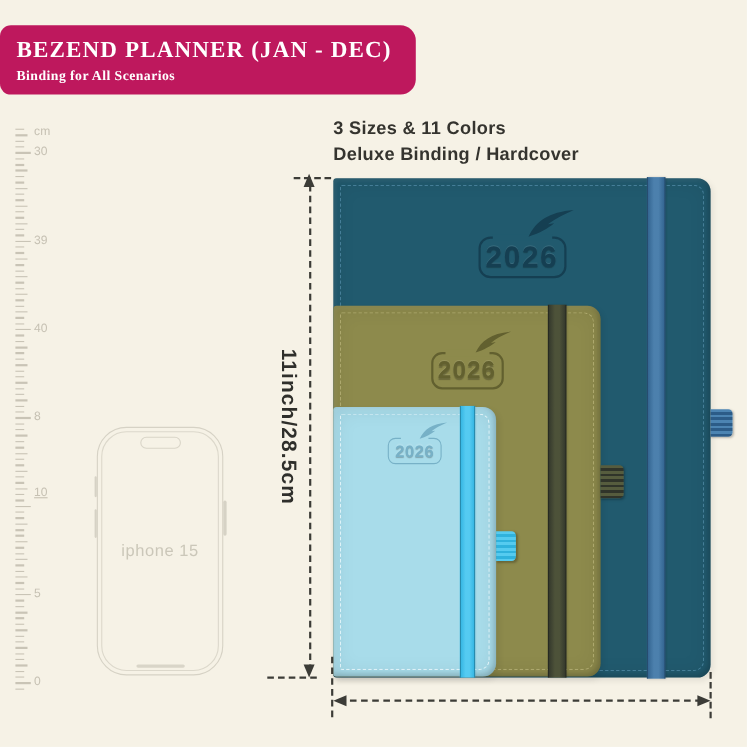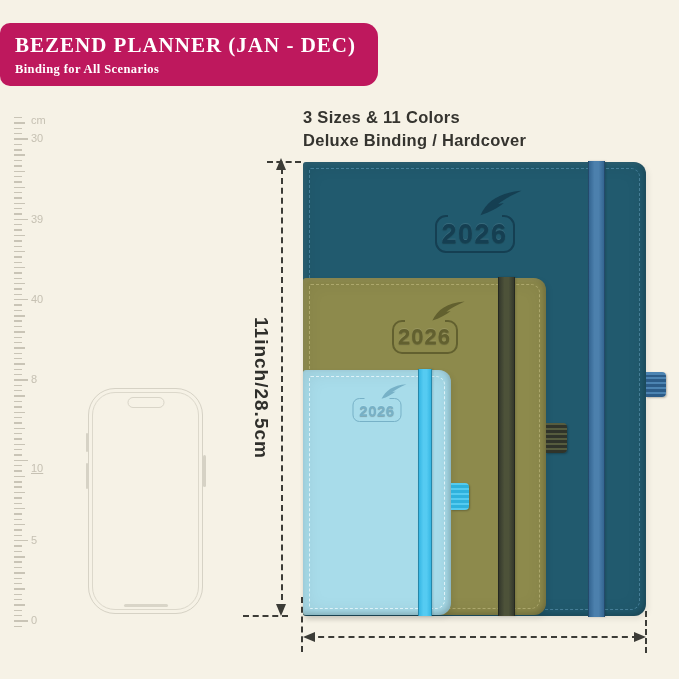--- a/index.html
+++ b/index.html
@@ -174,21 +174,21 @@
       <div class="tick" style="top: 294.17px; width: 8px;"></div>
       <div class="tick" style="top: 299.525px; width: 11px;"></div>
       <div class="tick" style="top: 304.88px; width: 8px;"></div>
       <div class="tick" style="top: 310.235px; width: 8px;"></div>
       <div class="tick" style="top: 315.59px; width: 11px;"></div>
       <div class="tick" style="top: 320.945px; width: 8px;"></div>
       <div class="tick" style="top: 326.3px; width: 8px;"></div>
       <div class="tick" style="top: 331.655px; width: 11px;"></div>
       <div class="tick" style="top: 337.01px; width: 8px;"></div>
       <div class="tick" style="top: 342.365px; width: 8px;"></div>
-      <span class="tick-label" style="top: 350px; text-decoration: underline;">10</span>
+      <span class="tick-label" style="top: 330px; text-decoration: underline;">10</span>
       <div class="tick" style="top: 347.72px; width: 14px;"></div>
       <div class="tick" style="top: 353.075px; width: 8px;"></div>
       <div class="tick" style="top: 358.43px; width: 8px;"></div>
       <div class="tick" style="top: 363.785px; width: 11px;"></div>
       <div class="tick" style="top: 369.14px; width: 8px;"></div>
       <div class="tick" style="top: 374.495px; width: 8px;"></div>
       <div class="tick" style="top: 379.85px; width: 11px;"></div>
       <div class="tick" style="top: 385.205px; width: 8px;"></div>
       <div class="tick" style="top: 390.56px; width: 8px;"></div>
       <div class="tick" style="top: 395.915px; width: 11px;"></div>
@@ -217,20 +217,21 @@
       <div class="tick" style="top: 508.37px; width: 14px;"></div>
       <div class="tick" style="top: 513.725px; width: 8px;"></div>
     </div>
 
   <div class="phone">
     <div class="phone-inner"></div>
     <div class="phone-island"></div>
     <div class="phone-btn btn-l1"></div>
     <div class="phone-btn btn-l2"></div>
     <div class="phone-btn btn-r"></div>
+    <div class="phone-label">iphone 15</div>
     <div class="phone-home"></div>
   </div>
 
   <div class="planner planner-large" style="--cover: #215a6e; --stitch: #4c85a0; --elastic: #4c80ad; --elastic-dark: #2f608c; --logo: #153f52; --loop: #4c84b2; --loop-dark: #2c5c88;">
     <div class="stitch"></div>
     <div class="logo">
       <svg class="feather" viewBox="0 0 48 30">
         <path d="M2 28 C9 13 22 4 46 2 C35 7 27 11 21 16 L27 15 C21 20 12 25 2 28 Z"></path>
         <path d="M4 27 C18 16 30 9 44 3" stroke-width="1" fill="none"></path>
       </svg>

